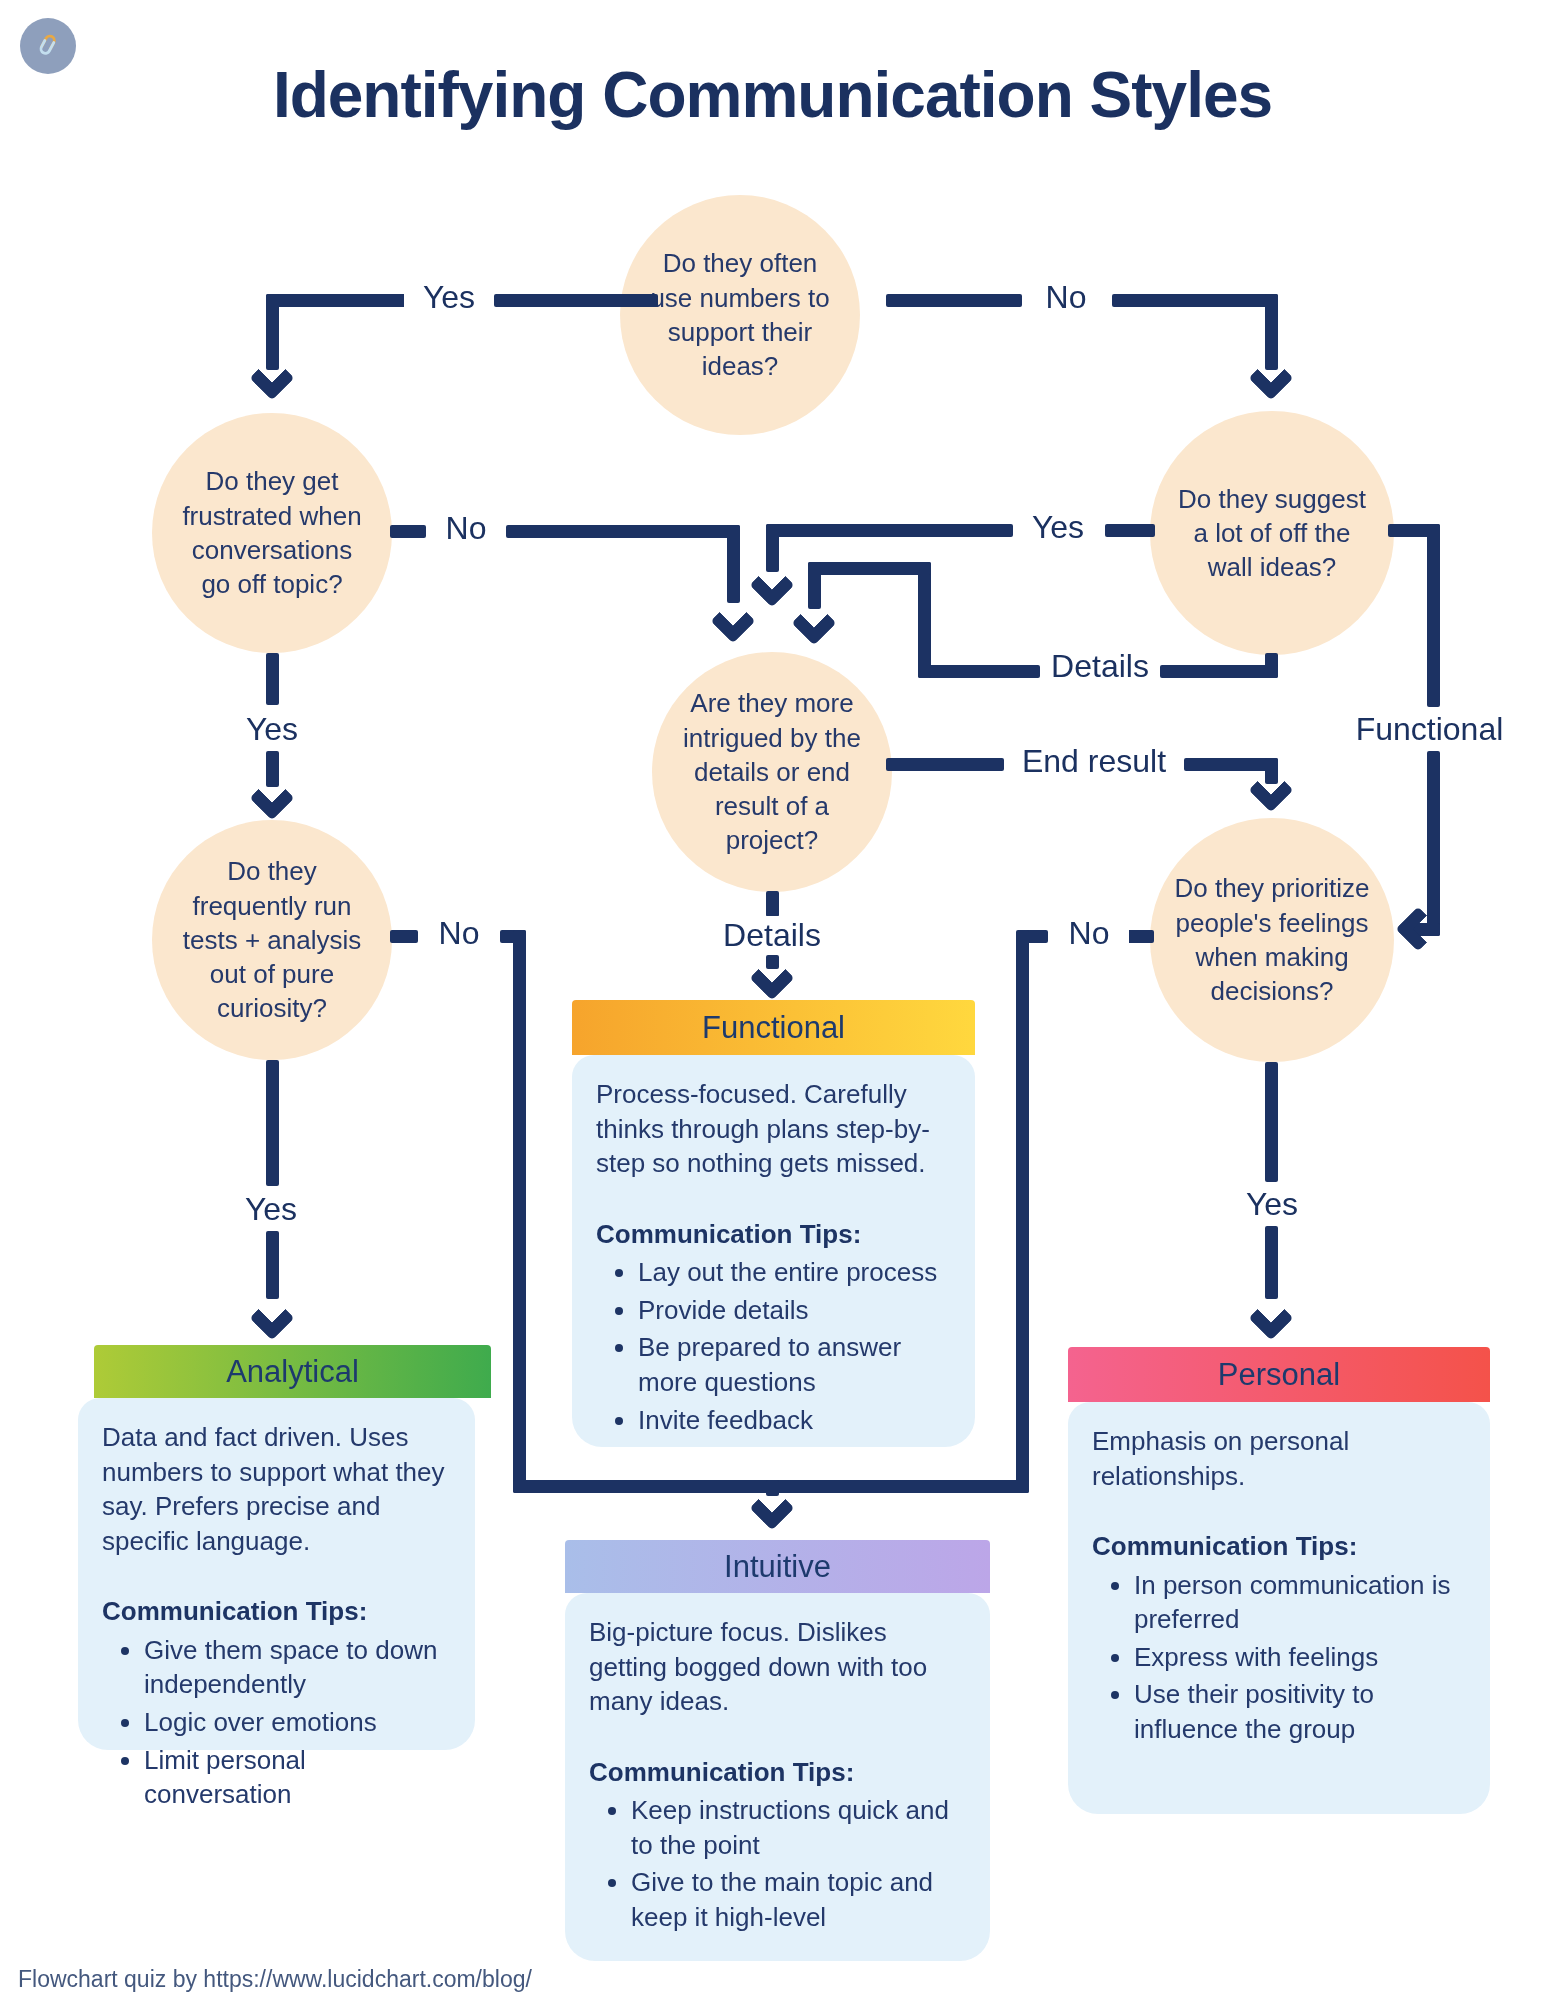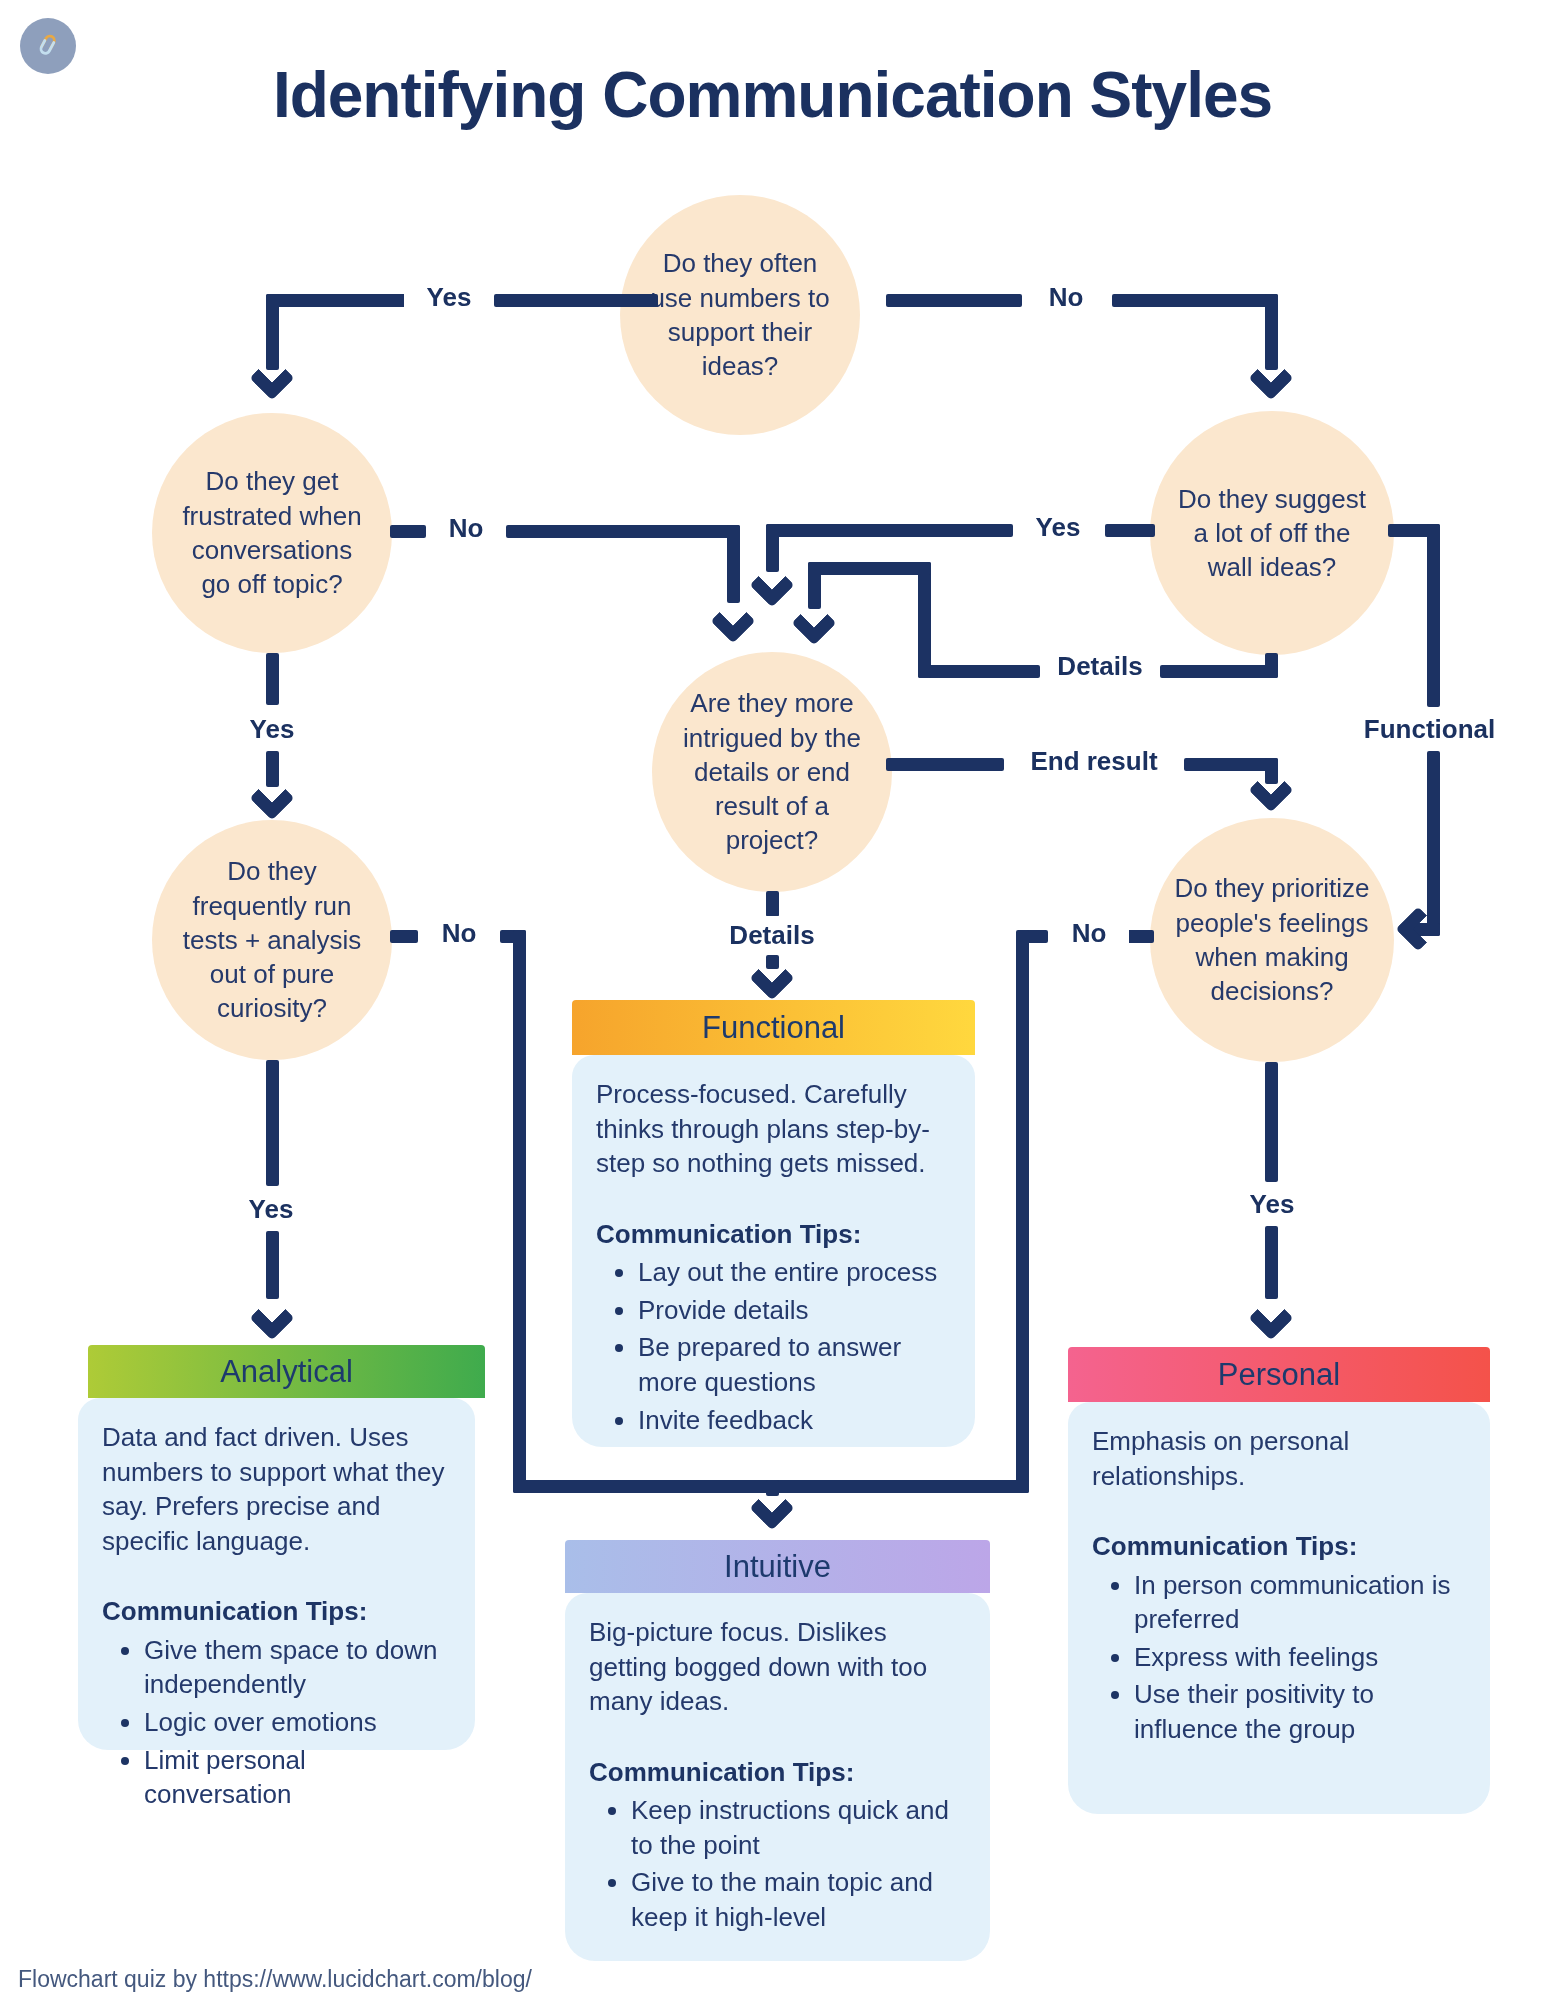--- a/index.html
+++ b/index.html
@@ -23,21 +23,21 @@
     font-size:26px;line-height:1.32;color:#25396B;padding:22px;box-sizing:border-box;}
 
   .ln{position:absolute;background:var(--navy);border-radius:2px;}
 
   .chev{position:absolute;width:32px;height:32px;box-sizing:border-box;
     border-right:13px solid var(--navy);border-bottom:13px solid var(--navy);border-radius:5px;}
   .chev.down{transform:rotate(45deg);}
   .chev.left{transform:rotate(135deg);}
 
   .lbl{position:absolute;display:flex;align-items:center;justify-content:center;
-    font-weight:700;font-size:26px;color:#1B3160;background:#fff;}
+    font-weight:400;font-size:32px;color:#1B3160;background:#fff;}
 
   .hd{position:absolute;display:flex;align-items:center;justify-content:center;
     font-size:31px;color:#1D3A6D;border-radius:4px 4px 0 0;}
   .hd.analytical{background:linear-gradient(90deg,#AECB37,#3FAB4D);}
   .hd.functional{background:linear-gradient(90deg,#F6A42C,#FFD83E);}
   .hd.intuitive{background:linear-gradient(90deg,#A9BEE9,#BCA6E8);}
   .hd.personal{background:linear-gradient(90deg,#F4638F,#F4524A);}
 
   .bd{position:absolute;background:var(--card);border-radius:22px 22px 30px 30px;
     padding:22px 24px;box-sizing:border-box;font-size:26px;line-height:1.33;color:var(--body-text);}
@@ -157,21 +157,21 @@
 
   <div class="ln" style="left:1126px;top:930px;width:28px;height:13px"></div>
   <div class="ln" style="left:1022px;top:930px;width:26px;height:13px"></div>
   <div class="ln" style="left:1016px;top:930px;width:13px;height:563px"></div>
   <div class="lbl" style="left:1049px;top:913px;width:80px;height:40px">No</div>
 
   <div class="ln" style="left:513px;top:1480px;width:516px;height:13px"></div>
   <div class="ln" style="left:766px;top:1480px;width:13px;height:16px"></div>
   <div class="chev down" style="left:756px;top:1492px"></div>
 
-  <div class="hd analytical" style="left:88px;top:1345px;width:397px;height:53px">
+  <div class="hd analytical" style="left:94px;top:1345px;width:397px;height:53px">
     <span>Analytical</span>
   </div>
   <div class="bd" style="left:78px;top:1398px;width:397px;height:352px">
     <p>Data and fact driven. Uses numbers to support what they say. Prefers precise and specific language.</p>
     <p class="tips">Communication Tips:</p>
     <ul>
       <li>Give them space to down independently</li>
       <li>Logic over emotions</li>
       <li>Limit personal conversation</li>
     </ul>

